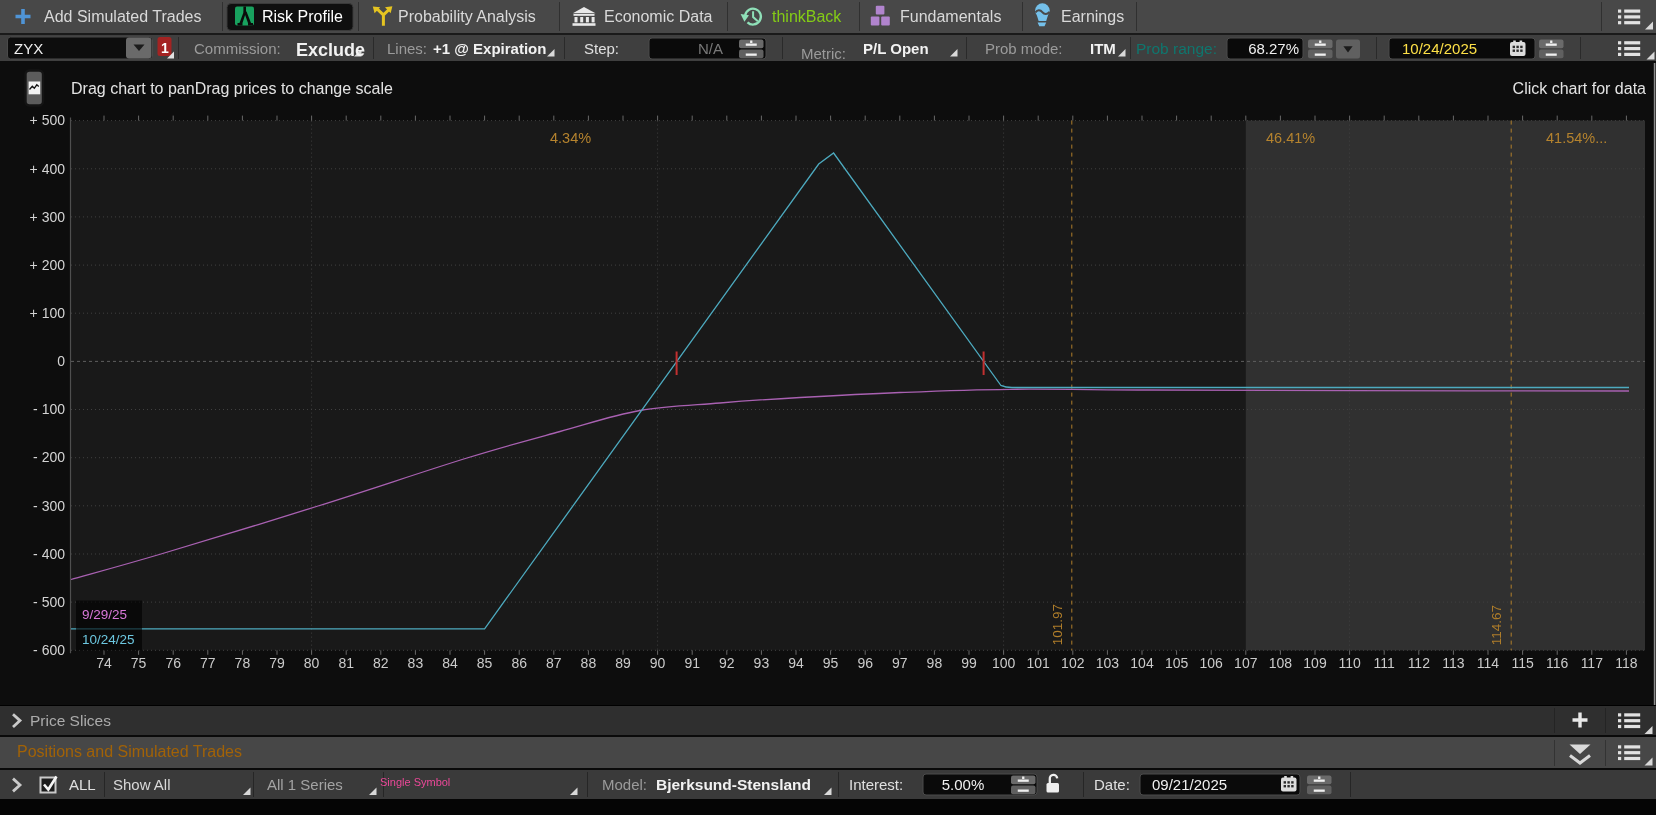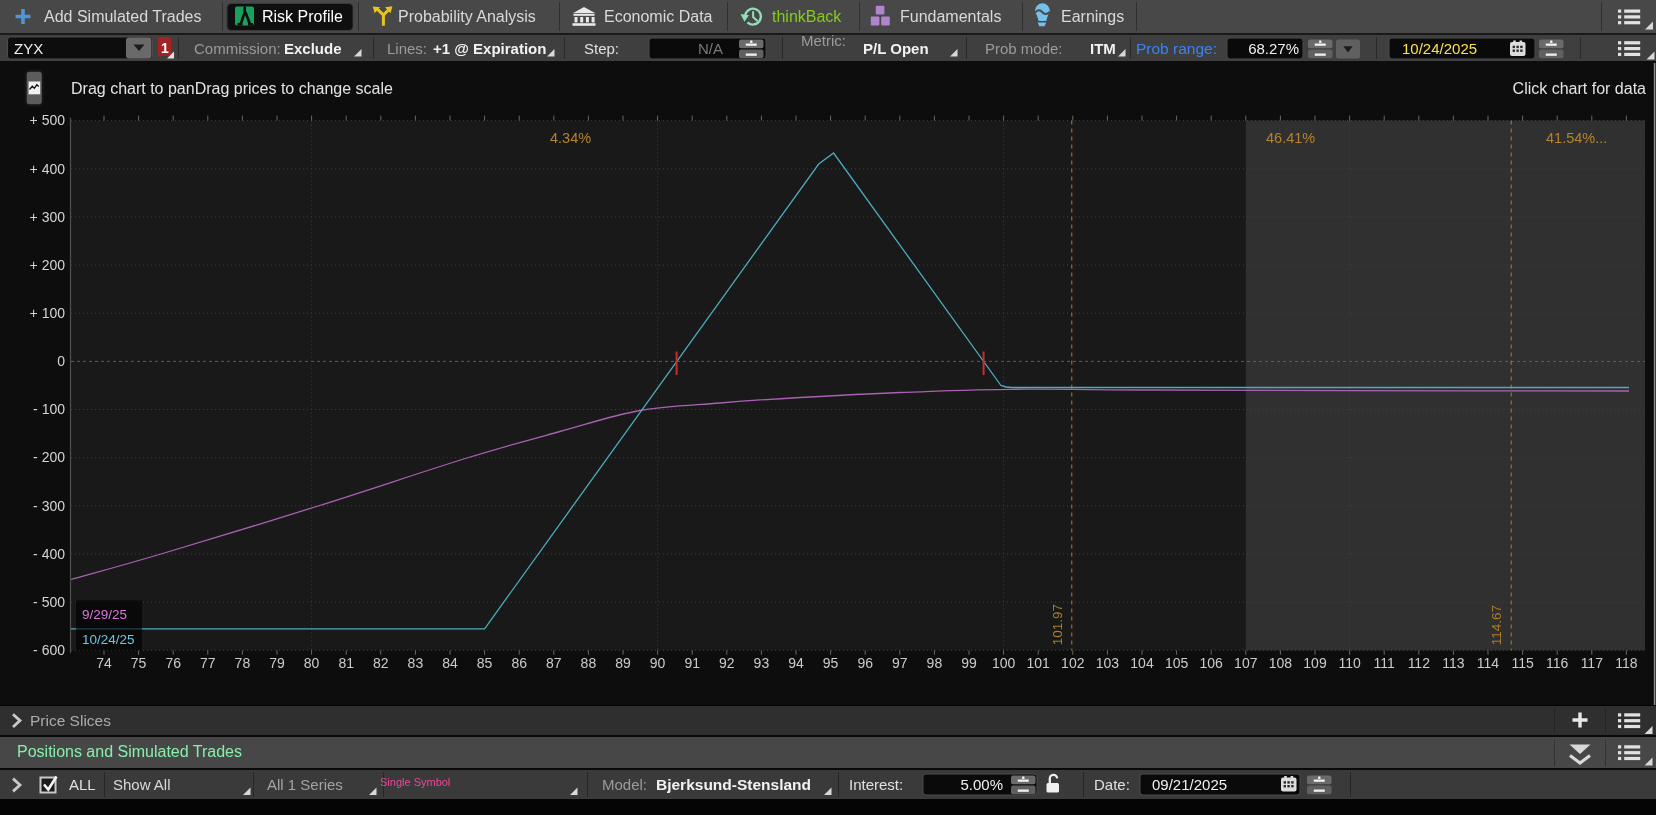--- a/index.html
+++ b/index.html
@@ -115,30 +115,30 @@
       <rect x="1624.2" y="9.2" width="16" height="3.2" fill="#e2e2e2"></rect>
       <rect x="1618" y="15.0" width="3.2" height="3.2" fill="#e2e2e2"></rect>
       <rect x="1624.2" y="15.0" width="16" height="3.2" fill="#e2e2e2"></rect>
       <rect x="1618" y="20.8" width="3.2" height="3.2" fill="#e2e2e2"></rect>
       <rect x="1624.2" y="20.8" width="16" height="3.2" fill="#e2e2e2"></rect>
 <polygon points="1654.5,19.5 1654.5,27.5 1646.5,27.5" fill="#d9d9d9"></polygon>
 </svg>
 <div class="abs" style="left:14px;top:40px;font-size:15px;color:#f0f0f0">ZYX</div>
 <div class="abs" style="left:161px;top:39.5px;font-size:14px;color:#fff;font-weight:bold">1</div>
 <div class="abs lbl" style="left:194px;top:40px;font-size:15px">Commission:</div>
-<div class="abs val" style="left:284px;top:40px;font-size:15px">Exclude</div>
+<div class="abs val" style="left:296px;top:40px;font-size:18px">Exclude</div>
 <div class="abs lbl" style="left:387px;top:40px;font-size:15px">Lines:</div>
 <div class="abs val" style="left:433px;top:40px;font-size:15px">+1 @ Expiration</div>
 <div class="abs" style="left:584px;top:40px;font-size:15px;color:#e0e0e0">Step:</div>
 <div class="abs" style="left:649px;top:40px;width:74px;text-align:right;font-size:15px;color:#787878">N/A</div>
-<div class="abs lbl" style="left:801px;top:32px;font-size:15px">Metric:</div>
+<div class="abs lbl" style="left:801px;top:45px;font-size:15px">Metric:</div>
 <div class="abs val" style="left:863px;top:40px;font-size:15px">P/L Open</div>
 <div class="abs lbl" style="left:985px;top:40px;font-size:15px">Prob mode:</div>
 <div class="abs val" style="left:1090px;top:40px;font-size:15px">ITM</div>
-<div class="abs" style="left:1136px;top:40px;font-size:15.5px;color:#3b82f6">Prob range:</div>
+<div class="abs" style="left:1136px;top:40px;font-size:15.5px;color:#0f766e">Prob range:</div>
 <div class="abs" style="left:1227px;top:40px;width:72px;text-align:right;font-size:15px;color:#f0f0f0">68.27%</div>
 <div class="abs" style="left:1402px;top:40px;font-size:15px;color:#fde047">10/24/2025</div>
 <svg width="1656" height="642" viewBox="0 63 1656 642" style="position:absolute;left:0;top:63px">
 <rect x="0" y="63" width="1656" height="642" fill="#0d0d0d"></rect>
 <rect x="71.0" y="120.6" width="1574.0" height="529.6999999999999" fill="#191919"></rect>
 <rect x="1245.8" y="120.6" width="399.2" height="529.6999999999999" fill="#303030"></rect>
 <line x1="71.0" y1="650.3" x2="1645.0" y2="650.3" stroke="#414141" stroke-width="1" stroke-dasharray="1 3"></line>
 <line x1="71.0" y1="602.1" x2="1645.0" y2="602.1" stroke="#414141" stroke-width="1" stroke-dasharray="1 3"></line>
 <line x1="71.0" y1="554.0" x2="1645.0" y2="554.0" stroke="#414141" stroke-width="1" stroke-dasharray="1 3"></line>
 <line x1="71.0" y1="505.8" x2="1645.0" y2="505.8" stroke="#414141" stroke-width="1" stroke-dasharray="1 3"></line>
@@ -249,21 +249,21 @@
       <rect x="1618" y="13.1" width="3.2" height="3.2" fill="#e2e2e2"></rect>
       <rect x="1624.2" y="13.1" width="16" height="3.2" fill="#e2e2e2"></rect>
       <rect x="1618" y="18.9" width="3.2" height="3.2" fill="#e2e2e2"></rect>
       <rect x="1624.2" y="18.9" width="16" height="3.2" fill="#e2e2e2"></rect>
 <polygon points="1652.5,20 1652.5,28 1644.5,28" fill="#d9d9d9"></polygon>
 </svg>
 <div class="abs" style="left:0;top:735px;width:1656px;height:2px;background:#0a0a0a"></div>
 <div class="abs" style="left:0;top:737px;width:1656px;height:31px;background:#474747"></div>
 <div class="abs" style="left:1554px;top:740px;width:1px;height:26px;background:#333"></div>
 <div class="abs" style="left:1605px;top:740px;width:1px;height:26px;background:#333"></div>
-<div class="abs" style="left:17px;top:743px;font-size:16px;color:#86efac">Positions and Simulated Trades</div>
+<div class="abs" style="left:17px;top:743px;font-size:16px;color:#a16207">Positions and Simulated Trades</div>
 <svg class="abs" width="1656" height="31" style="left:0;top:737px">
 <polygon points="1569.5,7.5 1590.5,7.5 1580,17" fill="#d9d9d9"></polygon>
 <path d="M1570 18.5 L1580 26 L1590 18.5" stroke="#d9d9d9" stroke-width="3" fill="none"></path>
 <rect x="1618" y="8.3" width="3.2" height="3.2" fill="#e2e2e2"></rect>
       <rect x="1624.2" y="8.3" width="16" height="3.2" fill="#e2e2e2"></rect>
       <rect x="1618" y="14.1" width="3.2" height="3.2" fill="#e2e2e2"></rect>
       <rect x="1624.2" y="14.1" width="16" height="3.2" fill="#e2e2e2"></rect>
       <rect x="1618" y="19.9" width="3.2" height="3.2" fill="#e2e2e2"></rect>
       <rect x="1624.2" y="19.9" width="16" height="3.2" fill="#e2e2e2"></rect>
 <polygon points="1652.5,20.5 1652.5,28.5 1644.5,28.5" fill="#d9d9d9"></polygon>
@@ -310,15 +310,15 @@
       <rect x="1318.1" y="6.5" width="2.3" height="2.5" fill="#efefef"></rect>
       <rect x="1313.75" y="19.5" width="11" height="2.3" fill="#efefef"></rect>
 </svg>
 <div class="abs" style="left:69px;top:776px;font-size:15px;color:#e0e0e0">ALL</div>
 <div class="abs" style="left:113px;top:776px;font-size:15px;color:#d9d9d9">Show All</div>
 <div class="abs" style="left:267px;top:776px;font-size:15px;color:#a3a3a3">All 1 Series</div>
 <div class="abs" style="left:380px;top:776px;font-size:11px;color:#ec4899">Single Symbol</div>
 <div class="abs lbl" style="left:602px;top:776px;font-size:15px">Model:</div>
 <div class="abs val" style="left:656px;top:776px;font-size:15.5px">Bjerksund-Stensland</div>
 <div class="abs" style="left:849px;top:776px;font-size:15px;color:#e0e0e0">Interest:</div>
-<div class="abs" style="left:923px;top:776px;width:80px;text-align:right;font-size:15px;color:#f0f0f0">5.00%</div>
+<div class="abs" style="left:923px;top:776px;width:80px;text-align:center;font-size:15px;color:#f0f0f0">5.00%</div>
 <div class="abs" style="left:1094px;top:776px;font-size:15px;color:#e0e0e0">Date:</div>
 <div class="abs" style="left:1152px;top:776px;font-size:15px;color:#f0f0f0">09/21/2025</div>
 </div>
 </body></html>

